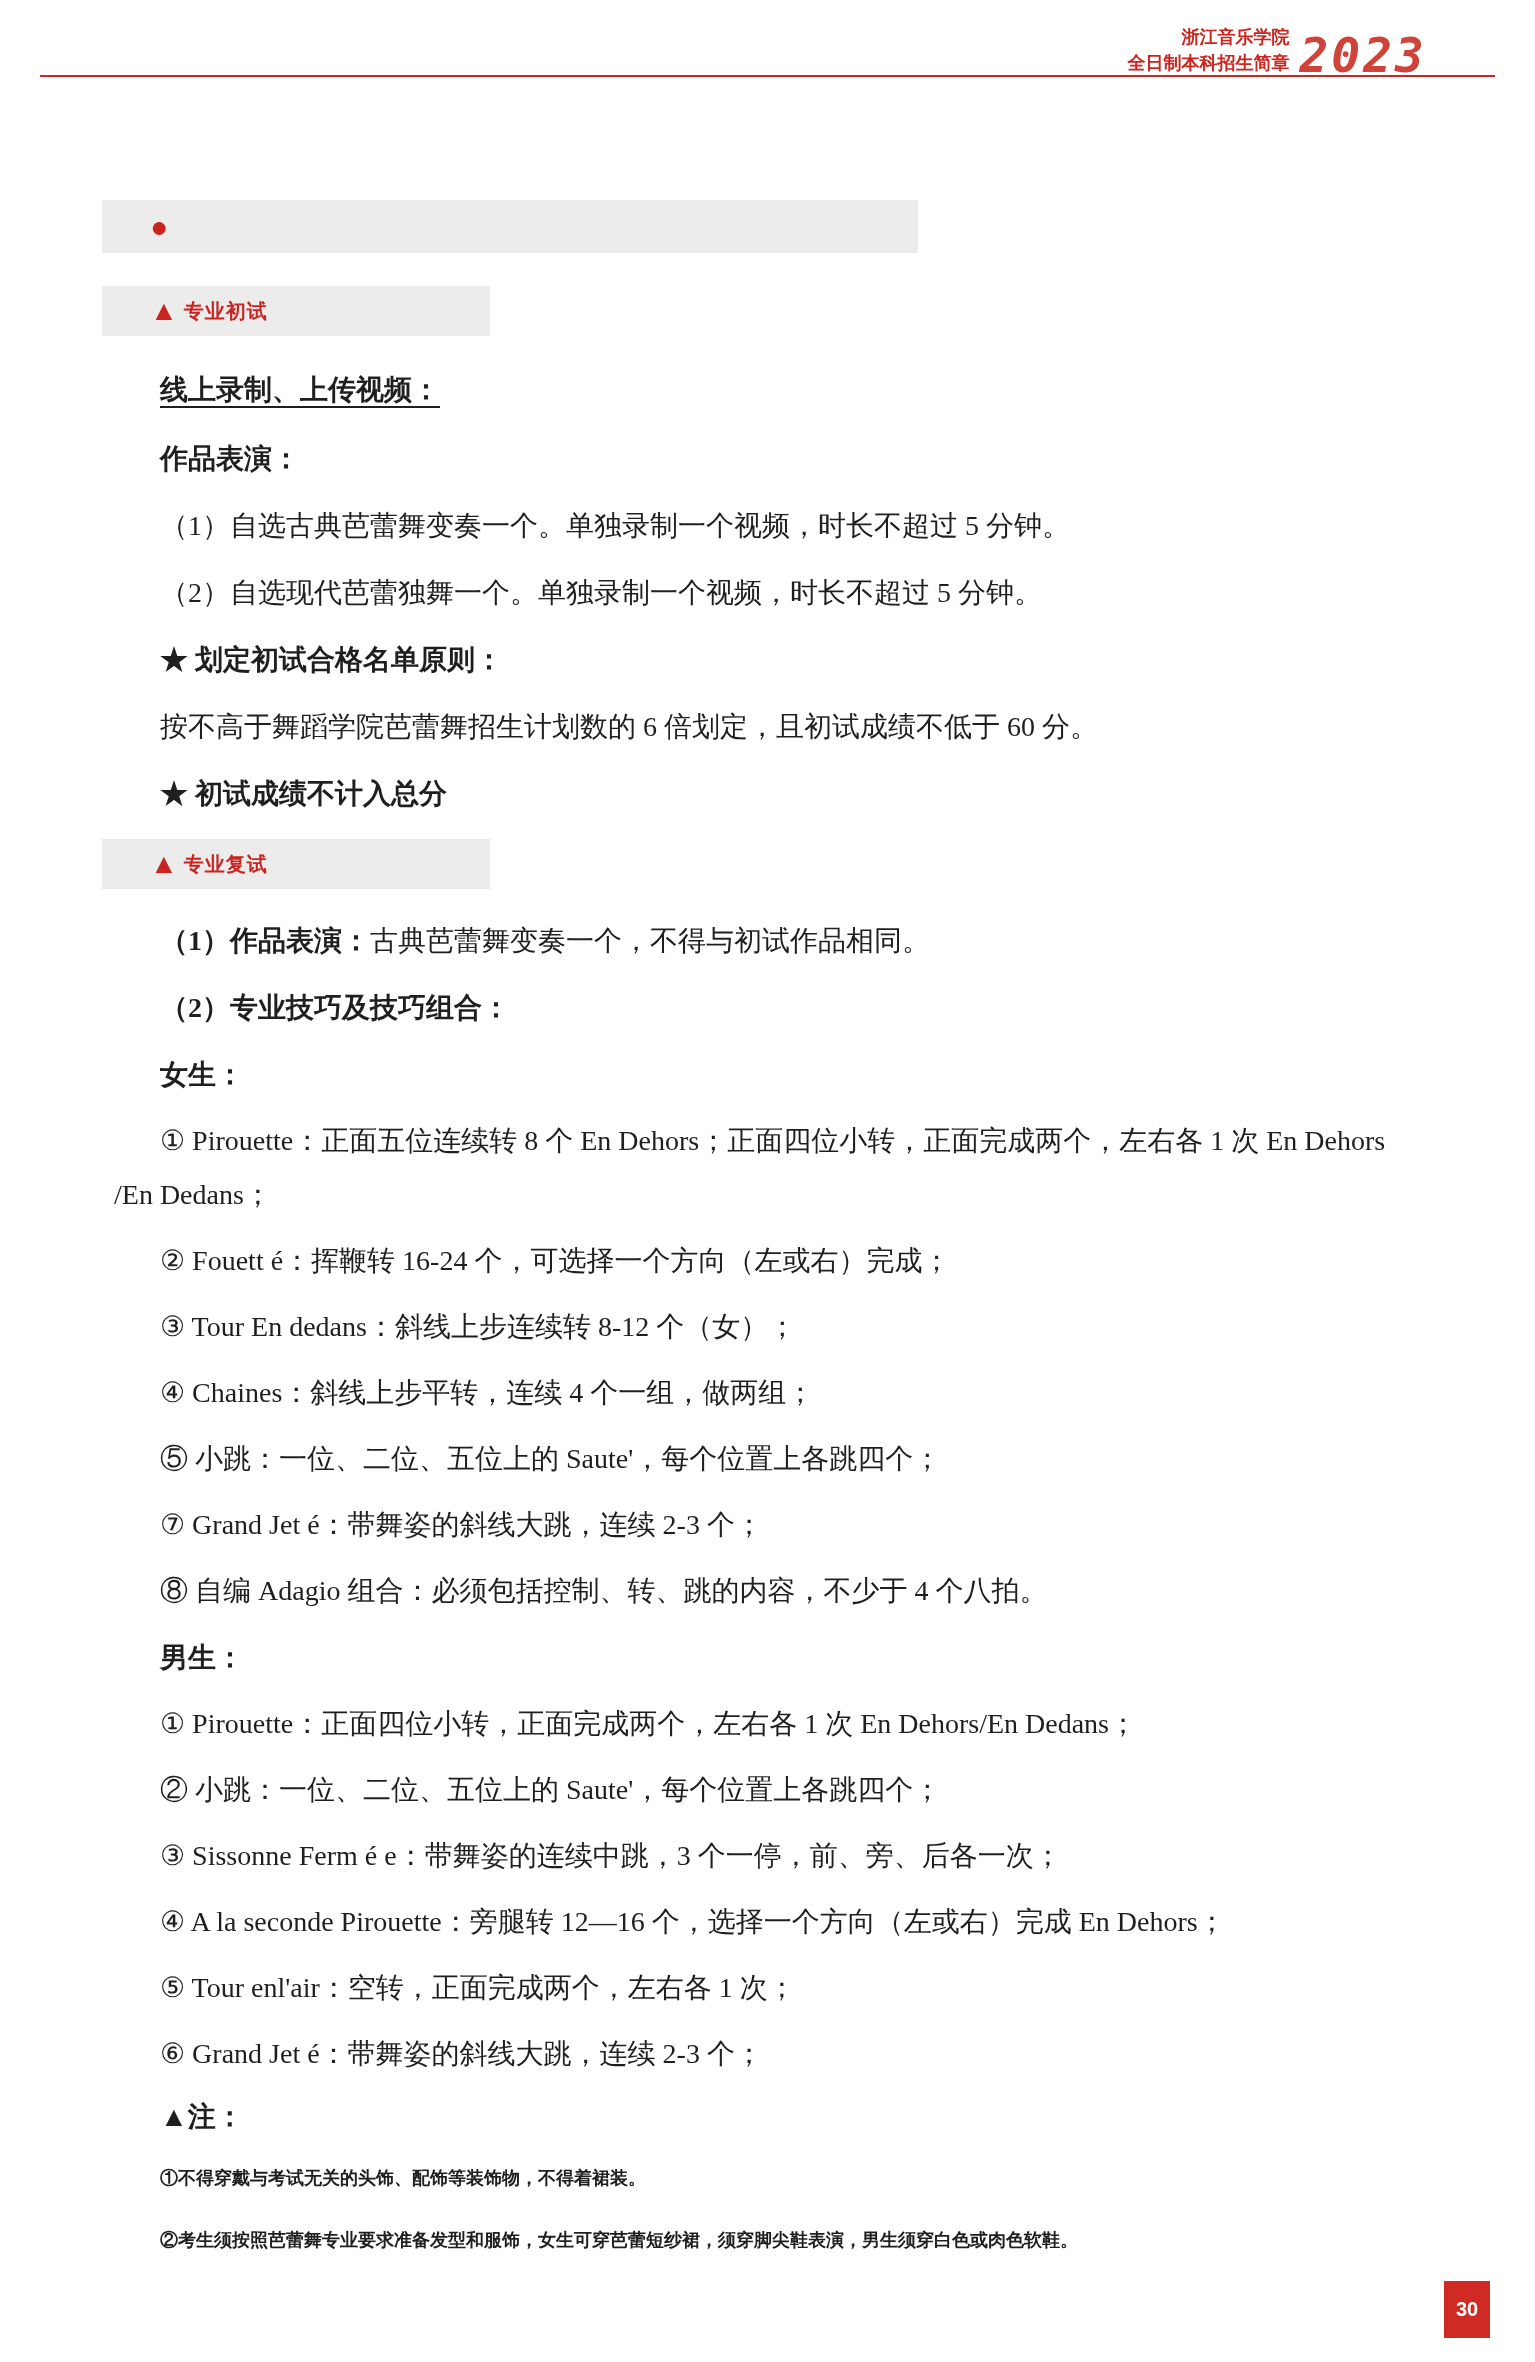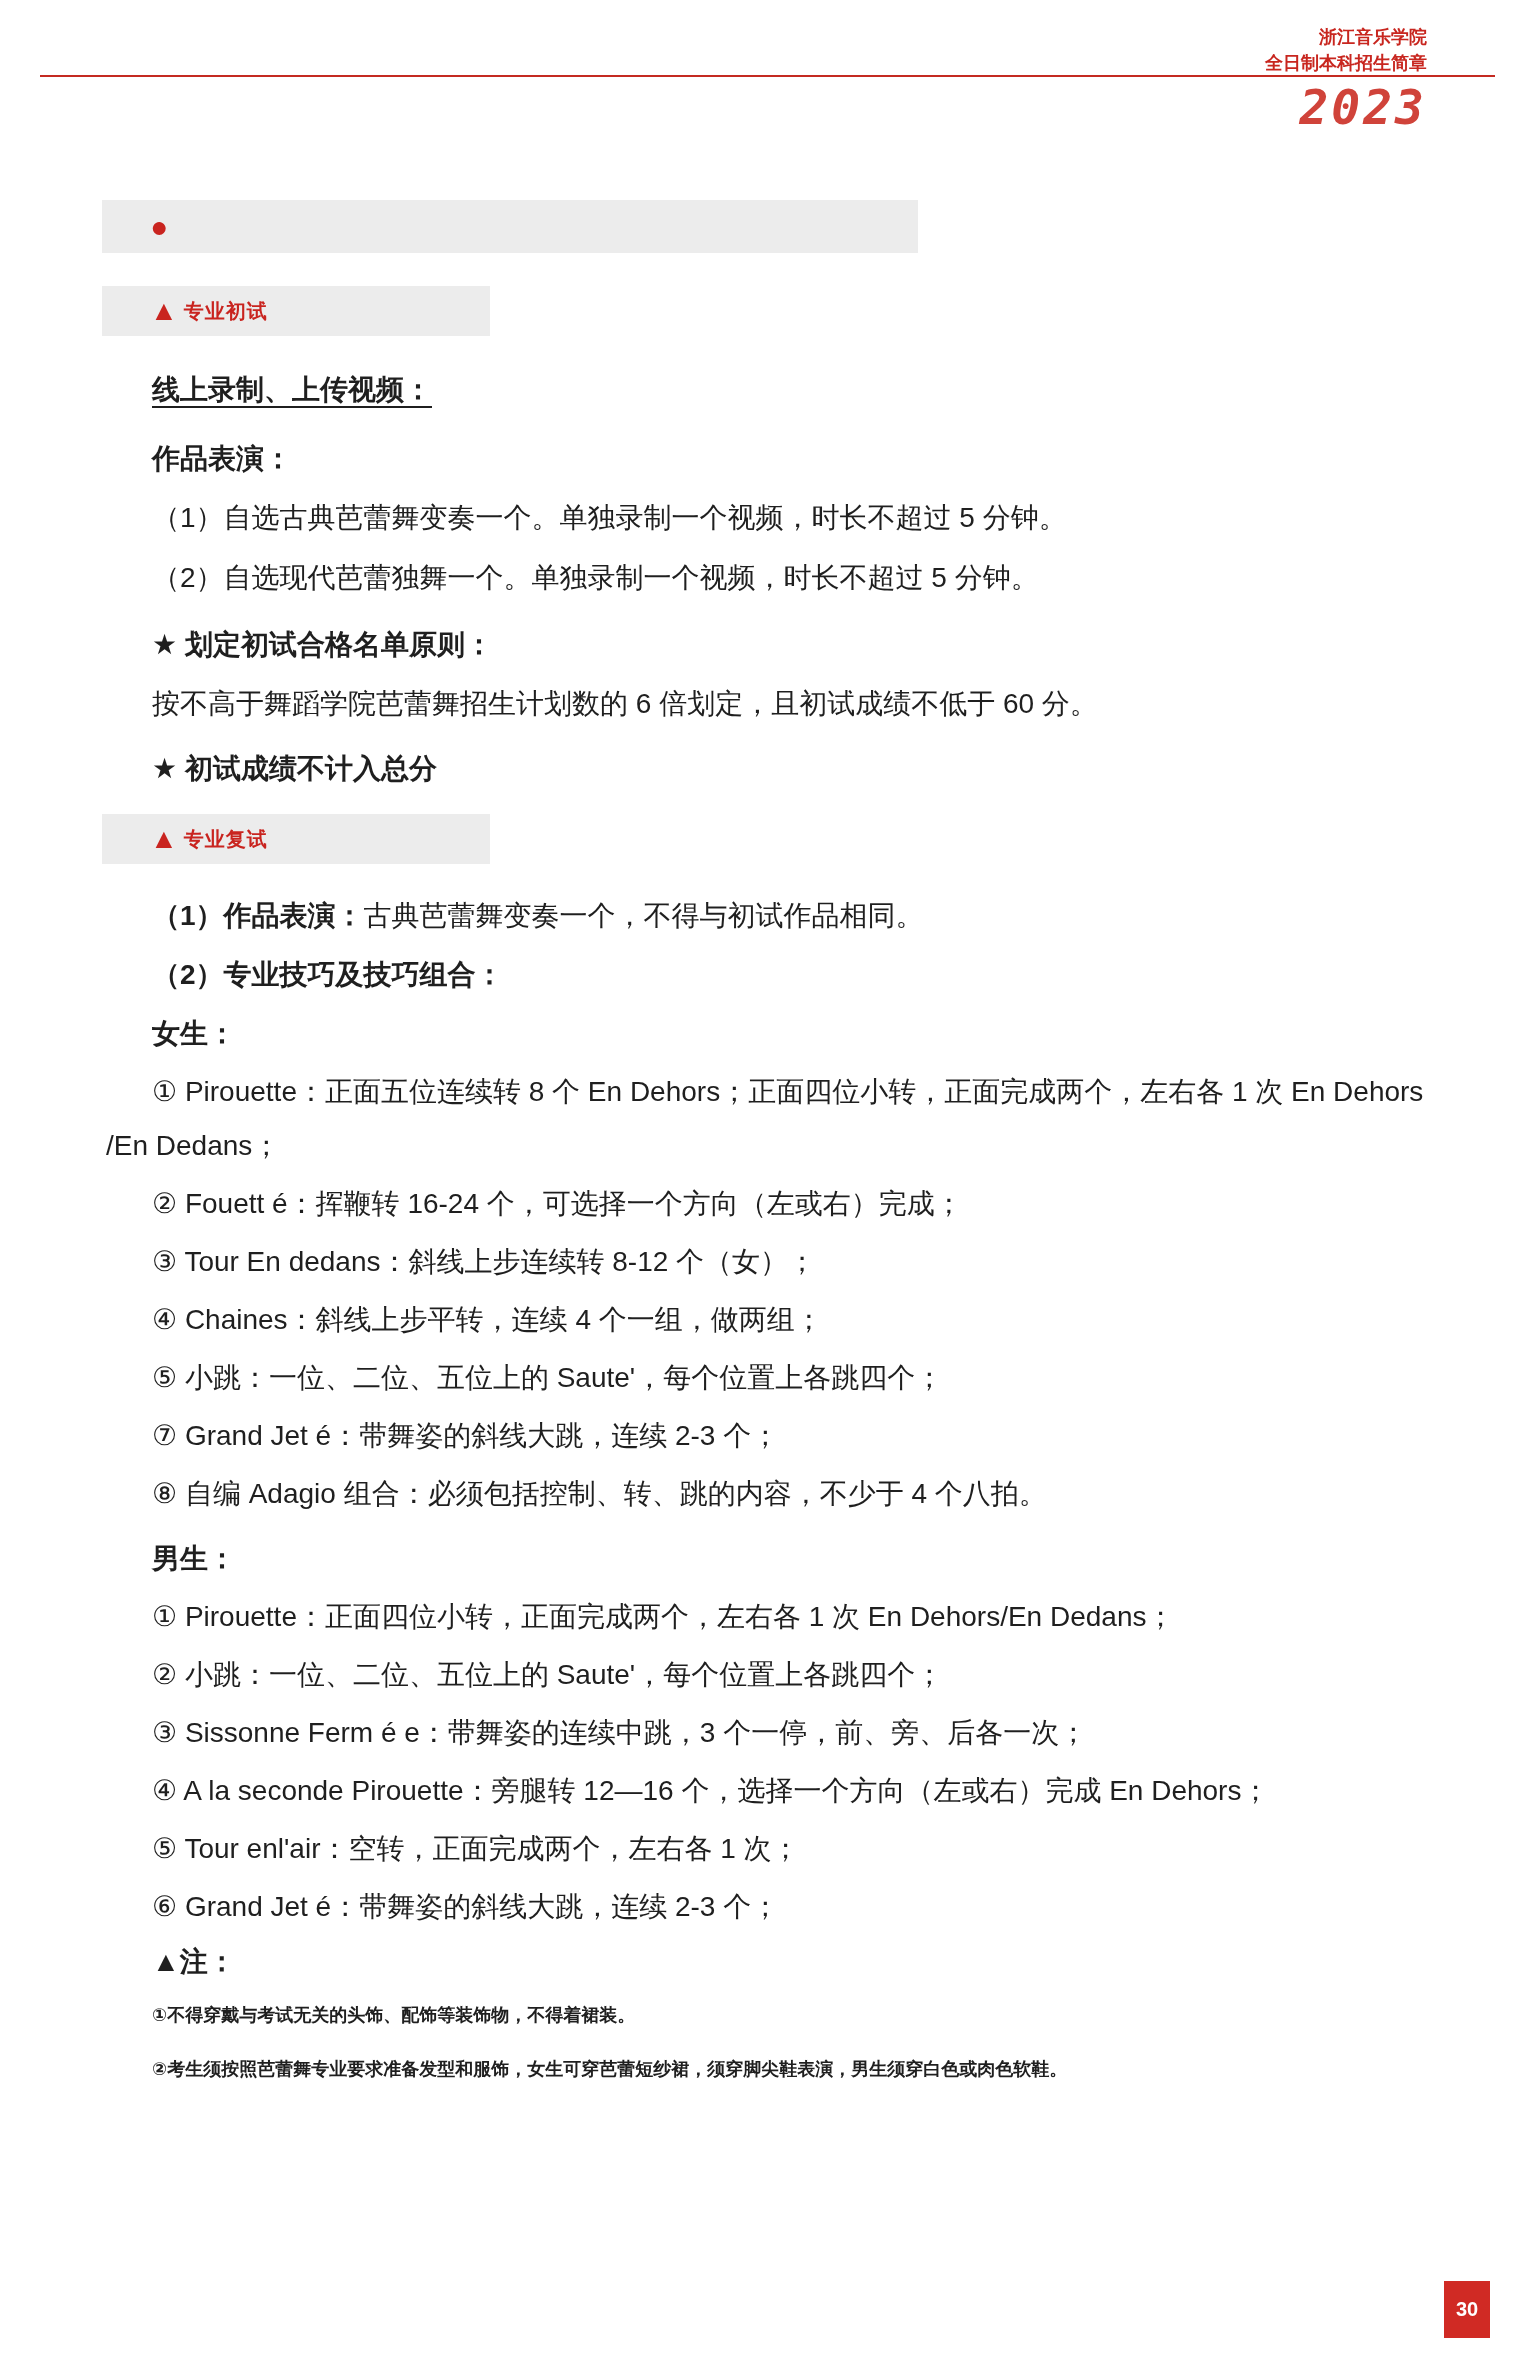--- a/index.html
+++ b/index.html
@@ -9,21 +9,21 @@
     margin:0 auto;
     background:#ffffff;
     font-family:"Liberation Sans","DejaVu Sans",sans-serif;
     color:#1f1f1f;
     overflow:hidden;
   }
 
   
   .masthead {
     position:absolute; top:24px; right:108px;
-    display:flex; align-items:flex-end; gap:10px;flex-direction:column;
+    display:flex; align-items:flex-end; gap:10px;
   }
   .masthead-lines {
     text-align:right;
     color:#c8261f; font-weight:bold;
     font-size:18px; line-height:1.45;
   }
   .masthead-year {
     color:#d0433a; font-weight:bold; font-style:italic;
     font-size:48px; line-height:0.88; letter-spacing:3px;
     font-family:"DejaVu Sans Mono","Liberation Mono",monospace;
@@ -50,21 +50,21 @@
 
   .sub-bar {
     height:50px; background:#ececec; width:388px;
     display:flex; align-items:center;
   }
   .sub-bar .tri { color:#c9241f; font-size:28px; margin:0 6px 0 48px; line-height:1; }
   .sub-bar .sub-text { color:#c9241f; font-weight:bold; font-size:20px; letter-spacing:1px; }
   .sub-bar.first { margin-bottom:26px; }
   .sub-bar.second { margin-top:18px; margin-bottom:24px; }
 
-  p { margin:4px; font-size:28px; line-height:55px; text-indent:46px; }
+  p { margin:12px; font-size:28px; line-height:55px; text-indent:46px;font-family:Liberation Serif, serif; }
   p.tight { line-height:54px; }
 
   .bold { font-weight:bold; }
   .underlined {
     text-decoration:underline;
     text-decoration-thickness:2px;
     text-underline-offset:7px;
   }
   .mt20 { margin-top:20px; }
   .mt14 { margin-top:14px; }

